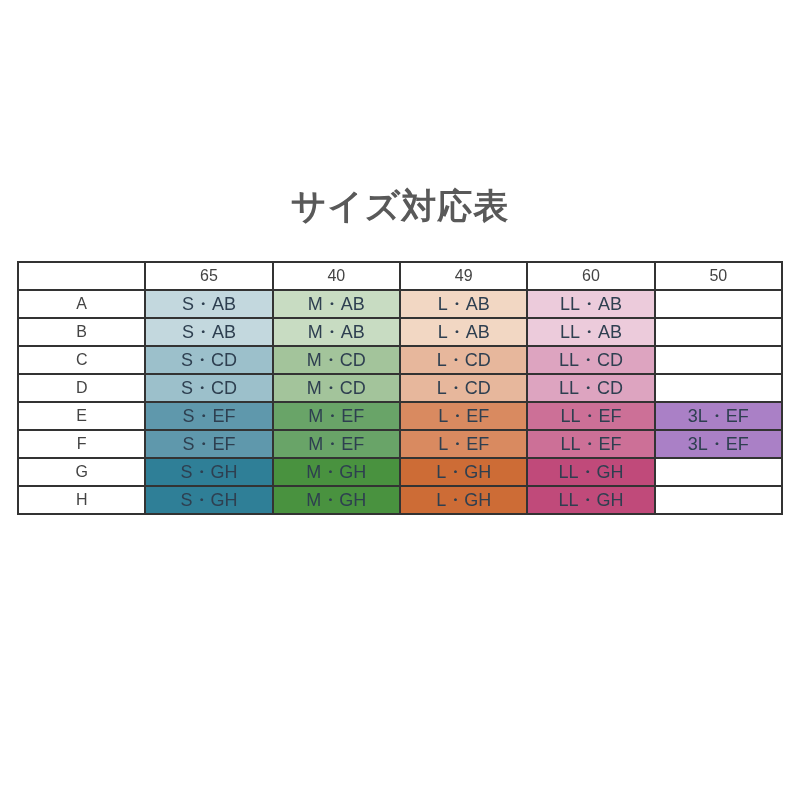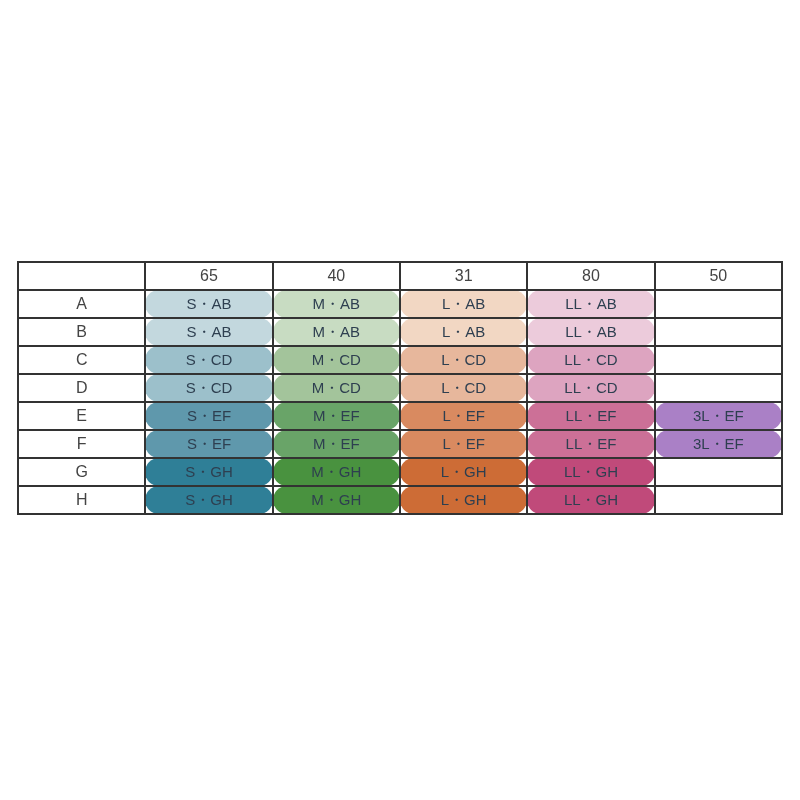--- a/index.html
+++ b/index.html
@@ -52,37 +52,37 @@
     font-size: 16px;
     background: #ffffff;
   }
   table.size-table td.row-label {
     color: #444444;
     font-size: 16px;
     background: #ffffff;
   }
   table.size-table td.size-cell {
     color: #2e3f50;
-    font-size: 15px;
-    border-radius: 14px;
+    font-size: 18px;
   }
 </style>
 </head>
 <body>
 
 <div class="page">
+  <h1 class="chart-title">サイズ対応表</h1>
 
   <table class="size-table">
     <thead>
       <tr>
           <th class="col-header"></th>
           <th class="col-header">65</th>
           <th class="col-header">40</th>
-          <th class="col-header">31</th>
-          <th class="col-header">80</th>
+          <th class="col-header">49</th>
+          <th class="col-header">60</th>
           <th class="col-header">50</th>
         </tr>
     </thead>
     <tbody>
         <tr>
           <td class="row-label">A</td>
           <td class="size-cell" style="background-color: rgb(195, 216, 222);">S・AB</td>
           <td class="size-cell" style="background-color: rgb(200, 220, 194);">M・AB</td>
           <td class="size-cell" style="background-color: rgb(242, 215, 195);">L・AB</td>
           <td class="size-cell" style="background-color: rgb(236, 203, 219);">LL・AB</td>

